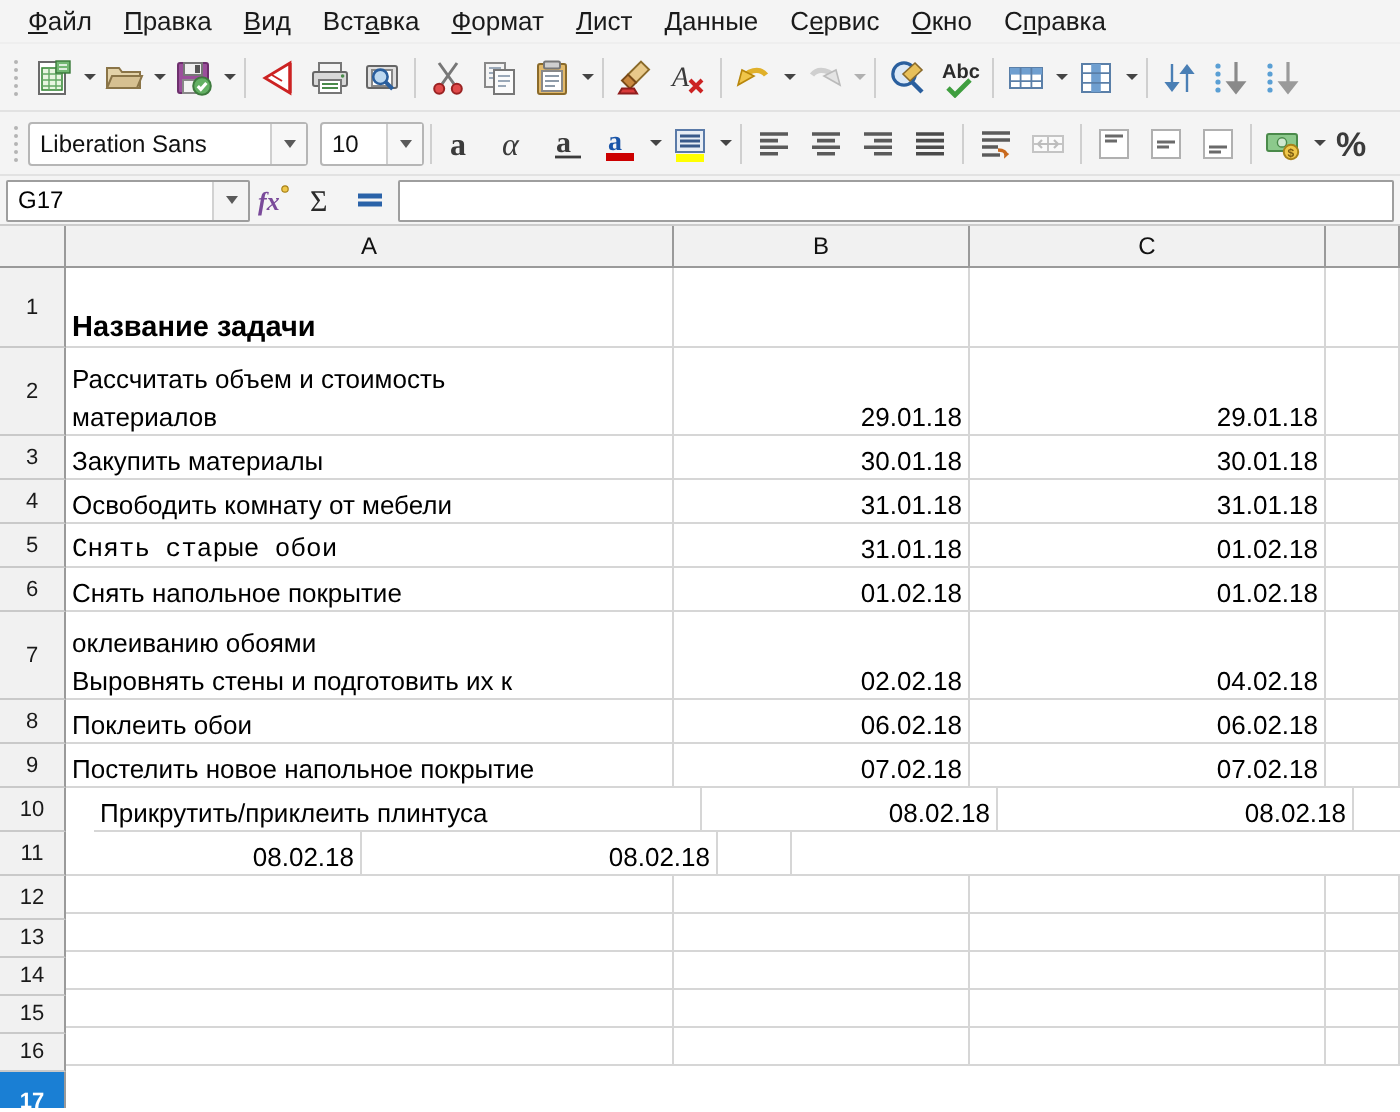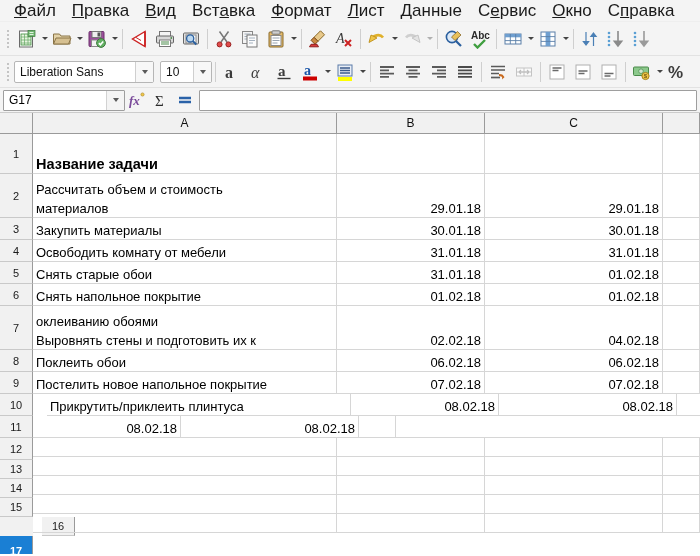--- a/index.html
+++ b/index.html
@@ -17,21 +17,21 @@
   
   .menubar {
     height:22px;
     background:#f4f4f4;
     display:flex;
     align-items:center;
     padding-left:6px;
     border-bottom:1px solid #eeeeee;
   }
   .menu-item {
-    font-size:17px;
+    font-size:13px;
     color:#1a1a1a;
     padding:2px 8px;
     white-space:nowrap;
     cursor:default;
   }
   .menu-item u { text-decoration:underline; }
 
   
   .toolbar {
     background:#f4f4f4;
@@ -564,21 +564,21 @@
         <div class="rowhdr" style="height: 22px;">6</div>
         <div class="rowhdr" style="height: 44px;">7</div>
         <div class="rowhdr" style="height: 22px;">8</div>
         <div class="rowhdr" style="height: 22px;">9</div>
         <div class="rowhdr" style="height: 22px;">10</div>
         <div class="rowhdr" style="height: 22px;">11</div>
         <div class="rowhdr" style="height: 22px;">12</div>
         <div class="rowhdr" style="height: 19px;">13</div>
         <div class="rowhdr" style="height: 19px;">14</div>
         <div class="rowhdr" style="height: 19px;">15</div>
-        <div class="rowhdr" style="height: 19px; margin-left: 42px;">16</div>
+        <div class="rowhdr" style="height: 19px;">16</div>
         <div class="rowhdr selected" style="height: 30px;">17</div>
       </div>
     <div class="cells-col" id="cellrows">
         <div class="srow" style="height: 40px;">
           <div class="cell a head" style="height: 40px;">
             <div class="ln">Название задачи</div>
           </div>
           <div class="cell b head" style="height: 40px;"></div>
           <div class="cell c head" style="height: 40px;"></div>
           <div class="cell d head" style="height: 40px;"></div>
@@ -614,21 +614,21 @@
           </div>
           <div class="cell b" style="height: 22px;">
             <div class="ln">31.01.18</div>
           </div>
           <div class="cell c" style="height: 22px;">
             <div class="ln">31.01.18</div>
           </div>
           <div class="cell d" style="height: 22px;"></div>
         </div>
         <div class="srow" style="height: 22px;">
-          <div class="cell a" style="height: 22px;">
+          <div class="cell a" style="height: 22px; font-family: Liberation Mono, monospace;">
             <div class="ln">Снять старые обои</div>
           </div>
           <div class="cell b" style="height: 22px;">
             <div class="ln">31.01.18</div>
           </div>
           <div class="cell c" style="height: 22px;">
             <div class="ln">01.02.18</div>
           </div>
           <div class="cell d" style="height: 22px;"></div>
         </div>

